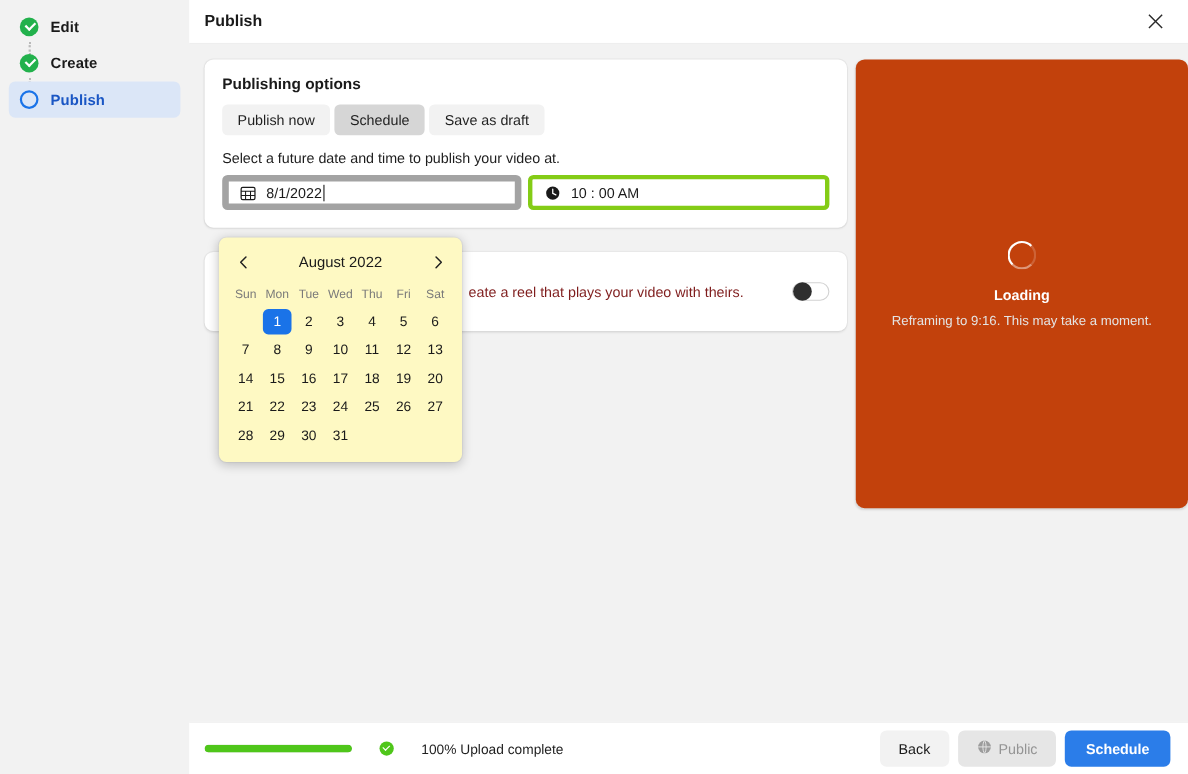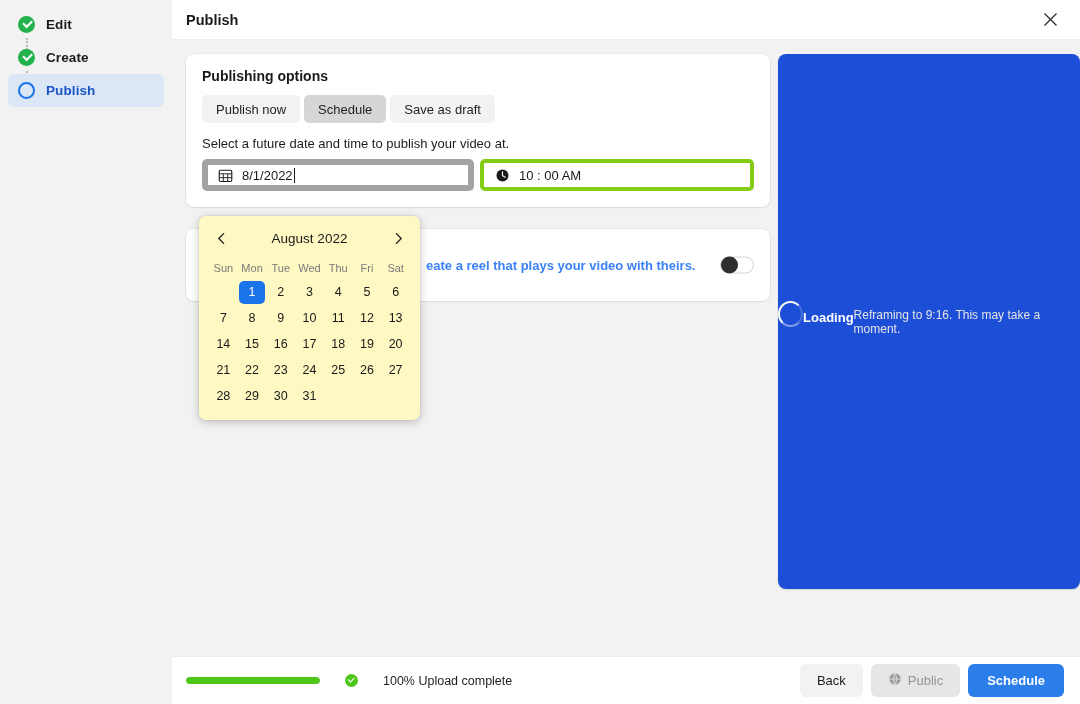--- a/index.html
+++ b/index.html
@@ -120,21 +120,21 @@
   }
   .icon16 { width: 15px; height: 15px; flex: 0 0 15px; display: block; }
 
   
   .card-reel {
     margin-top: 22px; height: 72px;
     display: flex; align-items: center;
     padding: 0 16px;
     position: relative;
   }
-  .reel-text { font-size: 13px; color: #3b82f6; padding-left: 2px; font-weight: bold; }
+  .reel-text { font-size: 13px; color: #7f1d1d; padding-left: 2px; }
   .toggle {
     position: absolute; right: 16px; top: 50%; transform: translateY(-50%);
     width: 34px; height: 17px; border-radius: 9px;
     background: #ffffff; border: 1px solid #d2d2d2;
   }
   .toggle .knob {
     position: absolute; left: 0px; top: -1px;
     width: 17px; height: 17px; border-radius: 50%;
     background: #2e2e2e;
   }
@@ -166,23 +166,23 @@
     font-size: 12.5px; color: #1a1a1a;
     text-align: center; height: 23px; line-height: 23px;
     border-radius: 5px;
     margin: 0 1px;
   }
   .day.sel { background: #1a73e8; color: #fff; font-weight: 400; }
   .day.empty { visibility: hidden; }
 
   
   .preview {
-    width: 302px; height: 535px;
-    background: #1d4ed8; border-radius: 8px;
-    display: flex; flex-direction: row;
+    width: 302px; height: 408px;
+    background: #c2410c; border-radius: 8px;
+    display: flex; flex-direction: column;
     align-items: center; justify-content: center;
     gap: 0;
     box-shadow: 0 1px 2px rgba(0,0,0,.12);
   }
   .spinner {
     width: 26px; height: 26px; border-radius: 50%;
     border: 2.6px solid #ffffff;
     border-right-color: rgba(255,255,255,.18);
     border-bottom-color: rgba(255,255,255,.45);
     margin-bottom: 16px;

